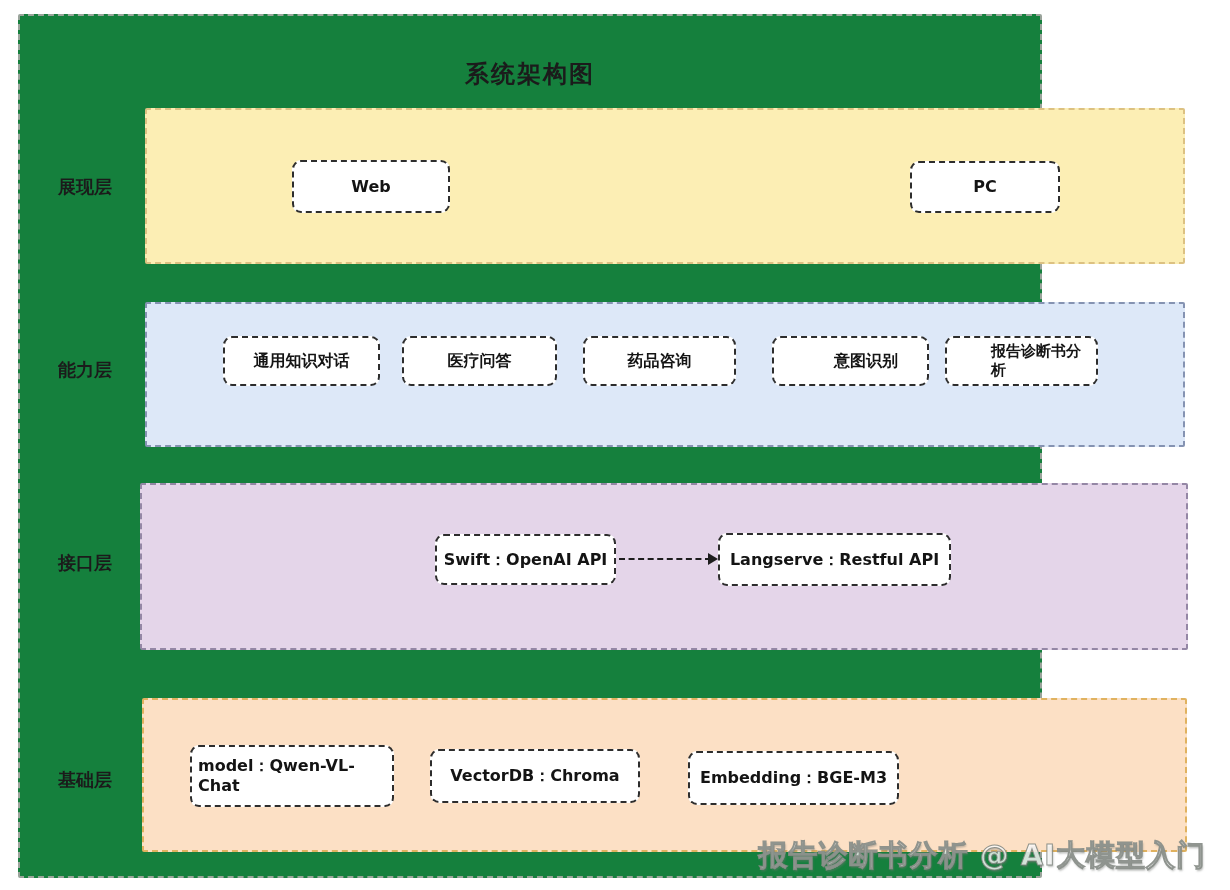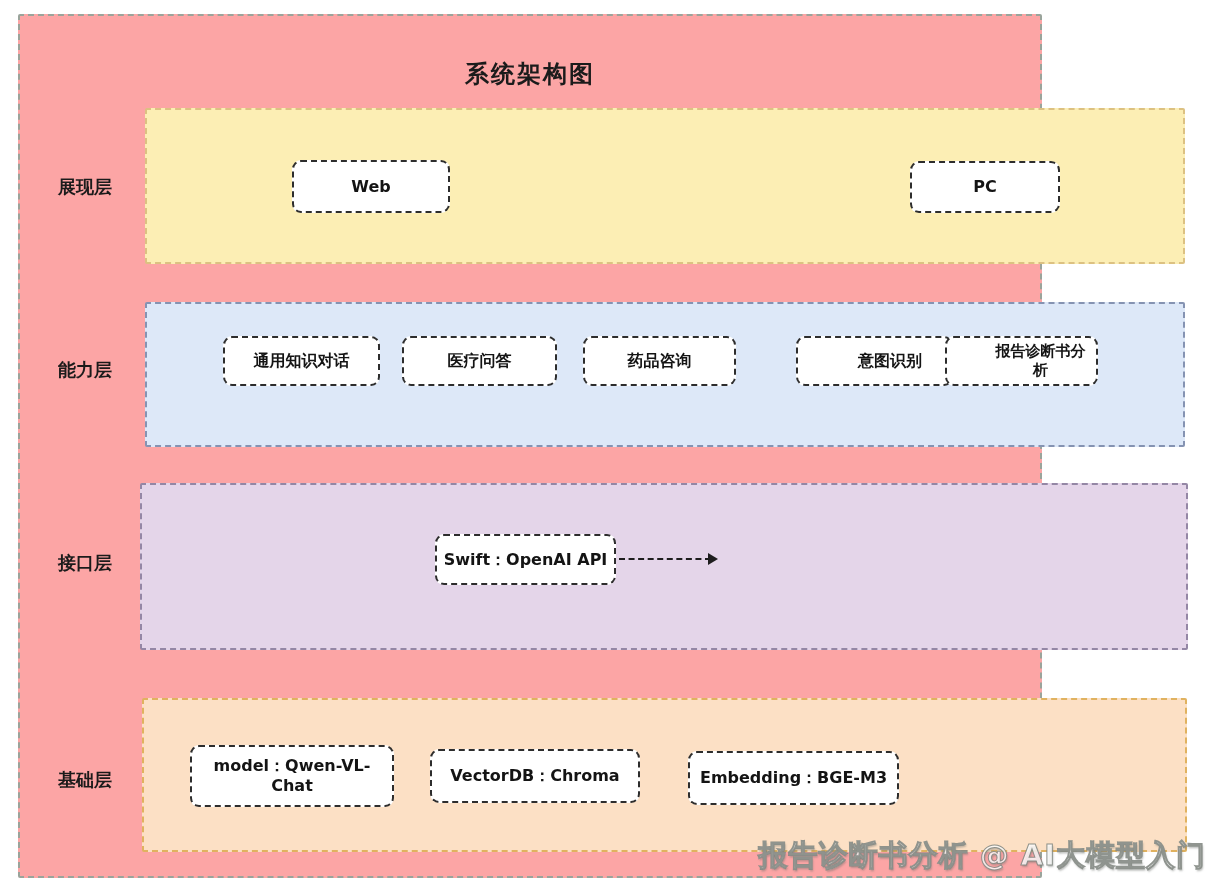--- a/index.html
+++ b/index.html
@@ -9,21 +9,21 @@
     font-family: "DejaVu Sans", "Liberation Sans", sans-serif;
     overflow: hidden;
     position: relative;
   }
   .page { position: absolute; inset: 0; }
 
   .panel {
     position: absolute;
     left: 18px; top: 14px;
     width: 1024px; height: 864px;
-    background: #fca5a5;
+    background: #15803d;
     border: 2px dashed #9aa49b;
     border-radius: 2px;
   }
 
   .diagram-title {
     position: absolute;
     left: 0; top: 42px;
     width: 100%;
     text-align: center;
     font-size: 24px;
@@ -67,37 +67,37 @@
   .lbl-foundation   { top: 752px; }
 
   .node {
     position: absolute;
     background: #ffffff;
     border: 2px dashed #2d2d2d;
     border-radius: 9px;
     display: flex;
     align-items: center;
     justify-content: center;
-    text-align: center;
+    text-align: left;
     font-size: 16px;
     font-weight: bold;
     color: #141414;
     line-height: 1.25;
     padding: 2px 6px;
   }
 
   
   .node-web { left: 272px; top: 144px; width: 158px; height: 53px; }
   .node-pc  { left: 890px; top: 145px; width: 150px; height: 52px; }
 
   
   .node-cap-0 { left: 203px; top: 320px; width: 157px; height: 50px; }
   .node-cap-1 { left: 382px; top: 320px; width: 155px; height: 50px; }
   .node-cap-2 { left: 563px; top: 320px; width: 153px; height: 50px; }
-  .node-cap-3 { left: 776px; top: 320px; width: 157px; height: 50px; padding-left: 37px; }
+  .node-cap-3 { left: 752px; top: 320px; width: 157px; height: 50px; padding-left: 37px; }
   .node-cap-4 { left: 925px; top: 320px; width: 153px; height: 50px; font-size: 15px; padding-left: 44px; }
 
   
   .node-swift     { left: 415px; top: 518px; width: 181px; height: 51px; }
   .node-langserve { left: 698px; top: 517px; width: 233px; height: 53px; }
 
   .arrow-line {
     position: absolute;
     left: 599px; top: 542px;
     width: 92px; height: 0;
@@ -151,20 +151,21 @@
     <div class="node node-cap-0">通用知识对话</div>
     <div class="node node-cap-2">药品咨询</div>
     <div class="node node-cap-1">医疗问答</div>
     <div class="node node-cap-3">意图识别</div>
     <div class="node node-cap-4">报告诊断书分析</div>
 
     <div class="band band-interface"></div>
     <div class="node node-swift">Swift：OpenAI API</div>
     <div class="arrow-line"></div>
     <div class="arrow-head"></div>
+    <div class="node node-langserve">Langserve：Restful API</div>
 
     <div class="band band-foundation"></div>
     <div class="node node-model">model：Qwen-VL-Chat</div>
     <div class="node node-vectordb">VectorDB：Chroma</div>
     <div class="node node-embedding">Embedding：BGE-M3</div>
 
   </div>
 
   <div class="watermark">报告诊断书分析 @ AI大模型入门</div>
 </div>

